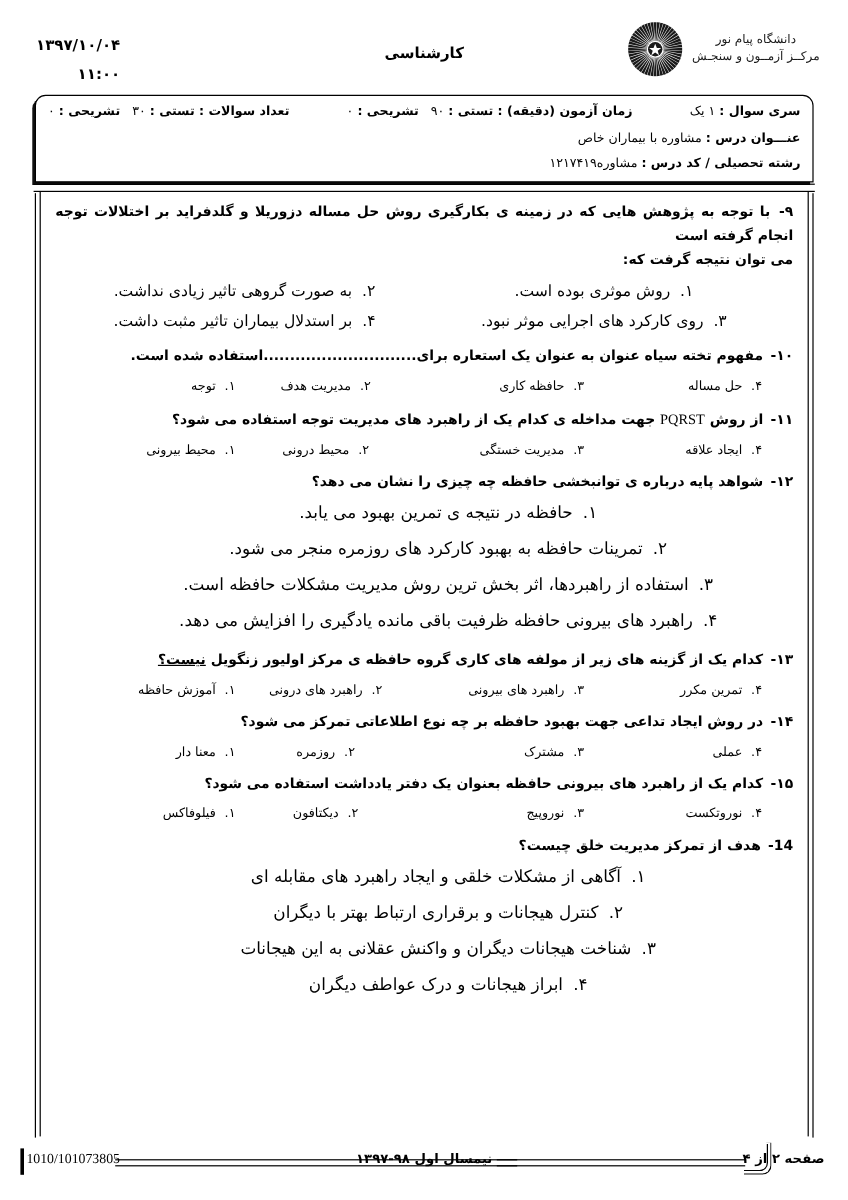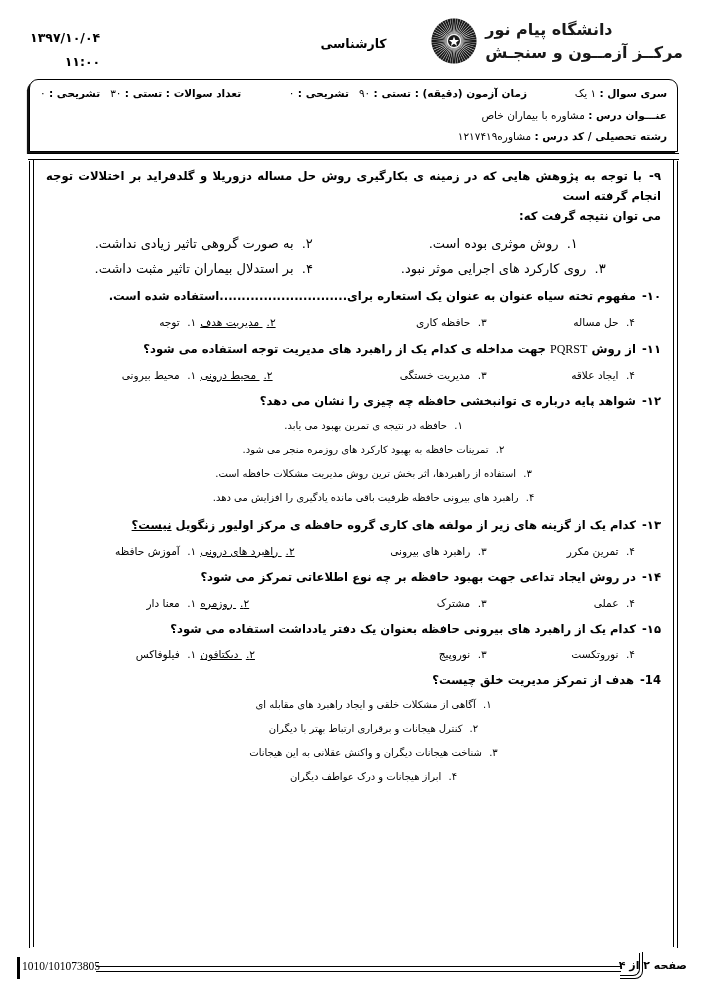--- a/index.html
+++ b/index.html
@@ -37,24 +37,24 @@
   .brand {
     position: absolute;
     top: 4px;
     right: 24px;
     display: flex;
     flex-direction: row;
     align-items: center;
     gap: 8px;
   }
   .brand-text {
-    text-align: left;
+    text-align: center;
     line-height: 1.45;
-    font-size: 16px;
-    font-weight: bold;
+    font-size: 10px;
+    font-weight: normal;
     letter-spacing: 0.4px;
     color: #1a1a1a;
   }
   .brand-text .l1 { display:block; }
   .brand-text .l2 { display:block; }
 
   .sunburst {
     width: 46px;
     height: 46px;
     flex: 0 0 46px;
@@ -196,31 +196,31 @@
   }
   .opts-row .opt {
     flex: 1 1 0;
     font-size: 10.6px;
     font-weight: normal;
     white-space: nowrap;
     text-align: right;
   }
   .opts-row .opt:nth-child(1) { text-align: right; padding-right: 22px; }
   .opts-row .opt:nth-child(2) { text-align: right; padding-right: 6px; }
-  .opts-row .opt:nth-child(3) { text-align: left; padding-right: 2px; text-decoration: underline; }
+  .opts-row .opt:nth-child(3) { text-align: center; padding-right: 2px; }
   .opts-row .opt:nth-child(4) { text-align: right; padding-right: 4px; }
   .onum { margin-left: 4px; }
 
   
   .opts-stack {
     margin-top: 6px;
     padding-right: 0;
   }
   .opts-stack .opt {
-    font-size: 10px;
+    font-size: 14px;
     line-height: 1.5;
     margin-bottom: 9px;
     text-align: center;
     padding-left: 40px;
   }
   .opts-stack .opt .otext { display: inline; }
 
   
   .opts-grid {
     display: grid;
@@ -493,19 +493,20 @@
             <div class="opt"><span class="onum">۴.</span><span class="otext"> ابراز هیجانات و درک عواطف دیگران</span></div>
           </div>
         </div>
       </div>
   </div>
 
   <div class="footer">
     <div class="foot-rule right"></div>
     <div class="foot-rule left"></div>
     <div class="foot-page">صفحه ۲ از ۴</div>
+    <div class="foot-center">نیمسال اول ۹۸-۱۳۹۷</div>
     <div class="foot-code">1010/101073805</div>
     <div class="foot-hook"></div>
     <div class="foot-hook2"></div>
     <div class="foot-tick"></div>
   </div>
 
 </div>
 
 </body></html>

